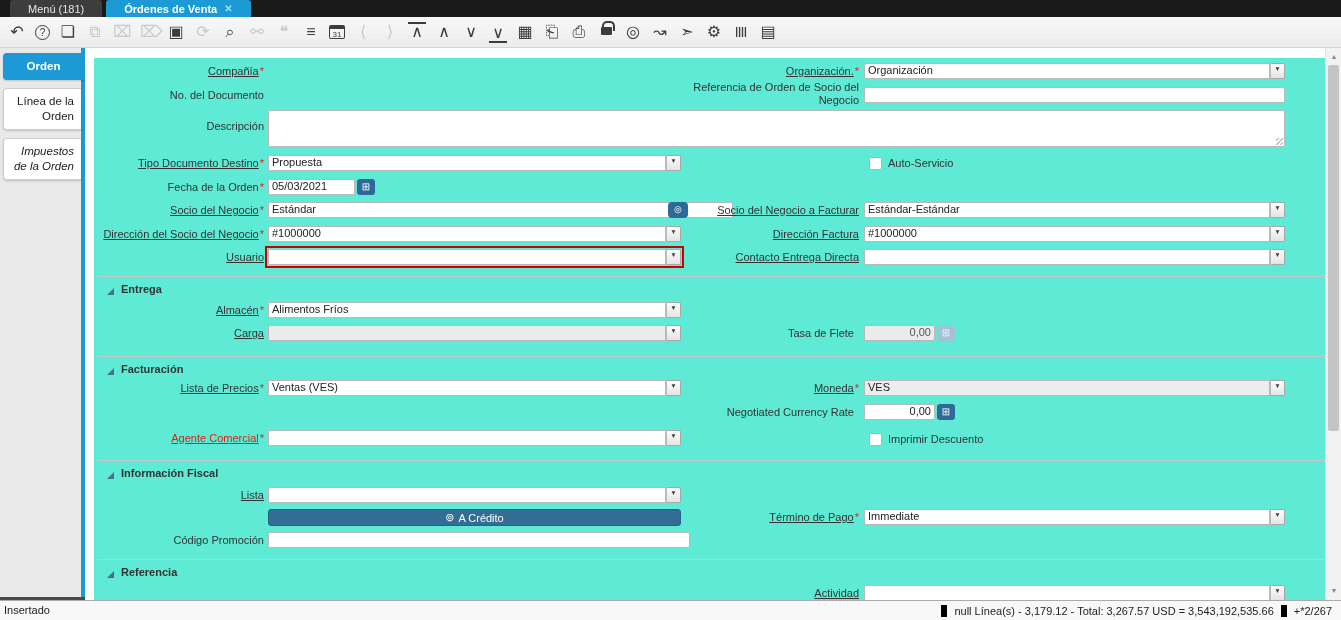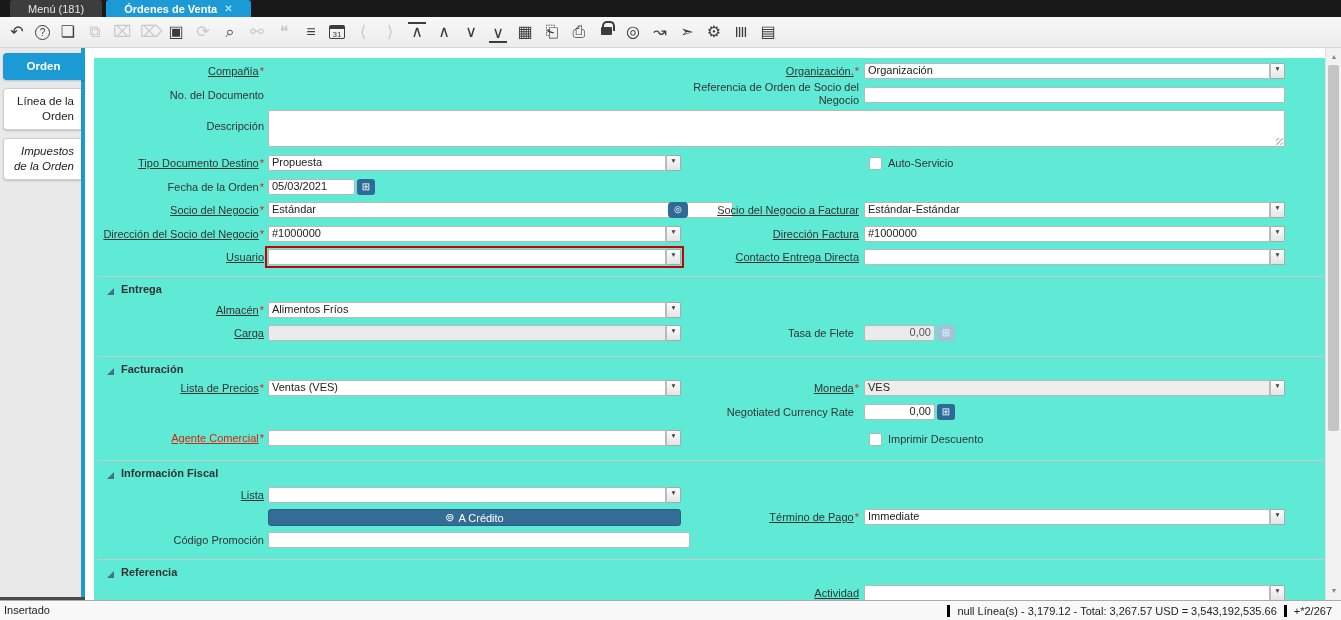--- a/index.html
+++ b/index.html
@@ -86,21 +86,21 @@
   .vscroll { position:absolute; right:0; top:0; width:16px; height:552px; background:#f2f2f2; border-left:1px solid #e2e2e2; }
   .varr { position:absolute; left:0; width:16px; height:14px; text-align:center; font-size:7px; color:#8a8a8a; line-height:14px; }
   .varr.up { top:2px; } .varr.dn { bottom:2px; }
   .vthumb { position:absolute; left:2px; top:17px; width:11px; height:366px; background:#c5c5c5; border-radius:2px; }
 
   
   .statusbar { position:absolute; left:0; top:600px; width:100%; height:20px; background:#f8f8f8;
                border-top:1px solid #ababab; font-size:11px; color:#222; }
   .sb-left { position:absolute; left:4px; top:3px; }
   .sb-right { position:absolute; right:2px; top:0; height:100%; display:flex; align-items:center; }
-  .sb-seg { border-left:3px solid #000000; padding:0 7px; white-space:nowrap;text-align:center; }
+  .sb-seg { border-left:6px solid #000000; padding:0 7px; white-space:nowrap;text-align:center; }
 </style>
 </head>
 <body>
 
 <div class="screen">
 
   <div class="tabbar">
     <div class="tab menu">Menú (181)</div>
     <div class="tab active">
       <span>Órdenes de Venta</span>

